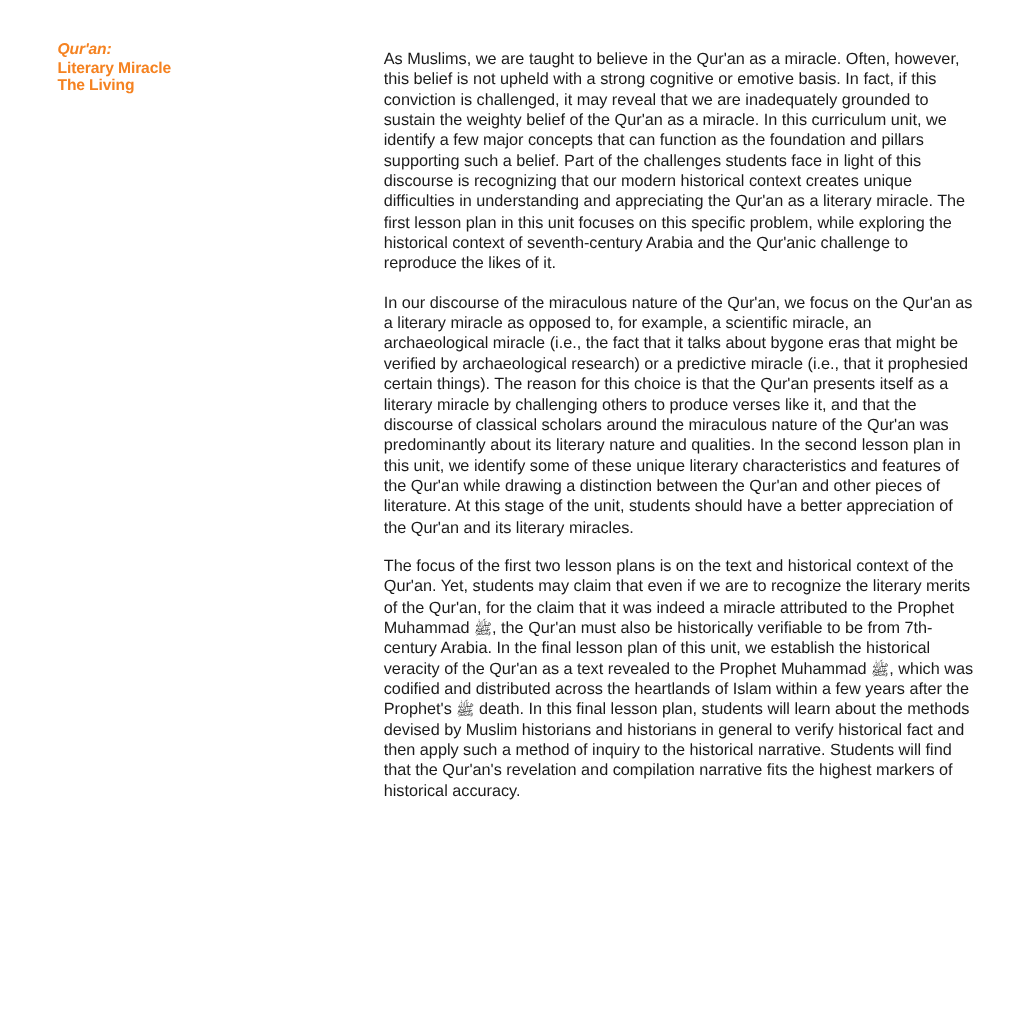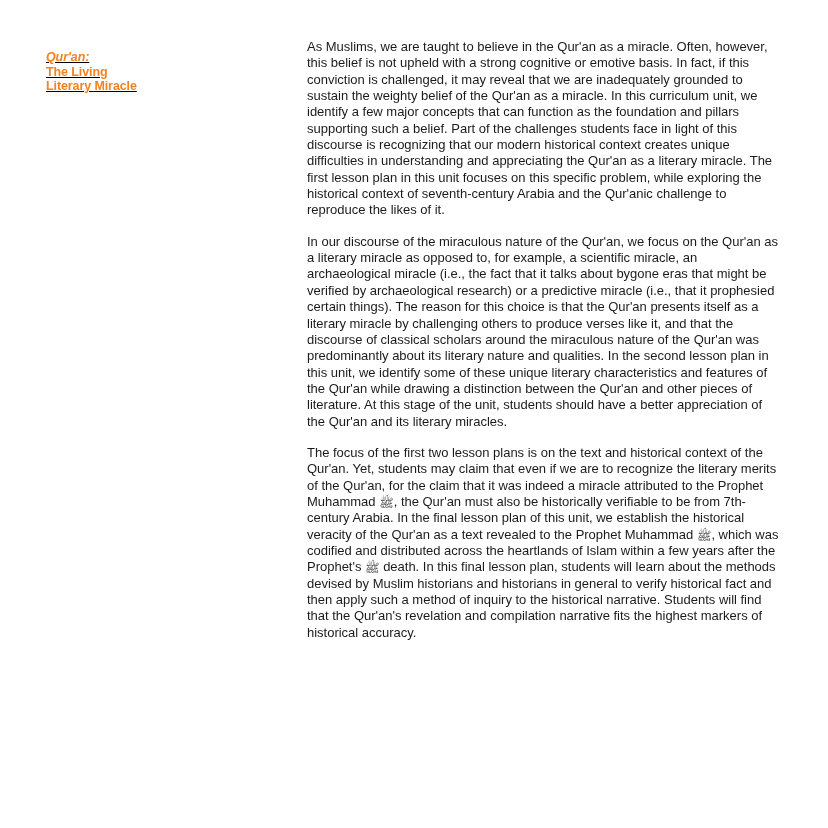--- a/index.html
+++ b/index.html
@@ -17,23 +17,22 @@
   .page {
     position: relative;
     width: 828px;
     height: 828px;
     background: #ffffff;
   }
   
   .sidebar {
     position: absolute;
     left: 46px;
-    top: 50px;
+    top: 32px;
     width: 210px;
-    text-decoration: underline;
   }
   .unit-title {
     font-size: 12.5px;
     font-weight: bold;
     line-height: 14.6px;
     letter-spacing: -0.1px;
     color: #F58220;
   }
   .unit-title .line-italic {
     font-style: italic;
@@ -77,22 +76,22 @@
   }
 </style>
 </head>
 <body>
 
 <div class="page">
 
   <div class="sidebar">
     <div class="unit-title">
       <span class="line-italic">Qur'an:</span>
+      <span class="line">Literary Miracle</span>
       <span class="line">The Living</span>
-      <span class="line">Literary Miracle</span>
     </div>
   </div>
 
   <div class="main">
 
 
     <div class="body-copy">
 
       <p>As Muslims, we are taught to believe in the Qur'an as a miracle. Often, however, this belief is not upheld with a strong cognitive or emotive basis. In fact, if this conviction is challenged, it may reveal that we are inadequately grounded to sustain the weighty belief of the Qur'an as a miracle. In this curriculum unit, we identify a few major concepts that can function as the foundation and pillars supporting such a belief. Part of the challenges students face in light of this discourse is recognizing that our modern historical context creates unique difficulties in understanding and appreciating the Qur'an as a literary miracle. The first lesson plan in this unit focuses on this specific problem, while exploring the historical context of seventh-century Arabia and the Qur'anic challenge to reproduce the likes of it.</p>
 

